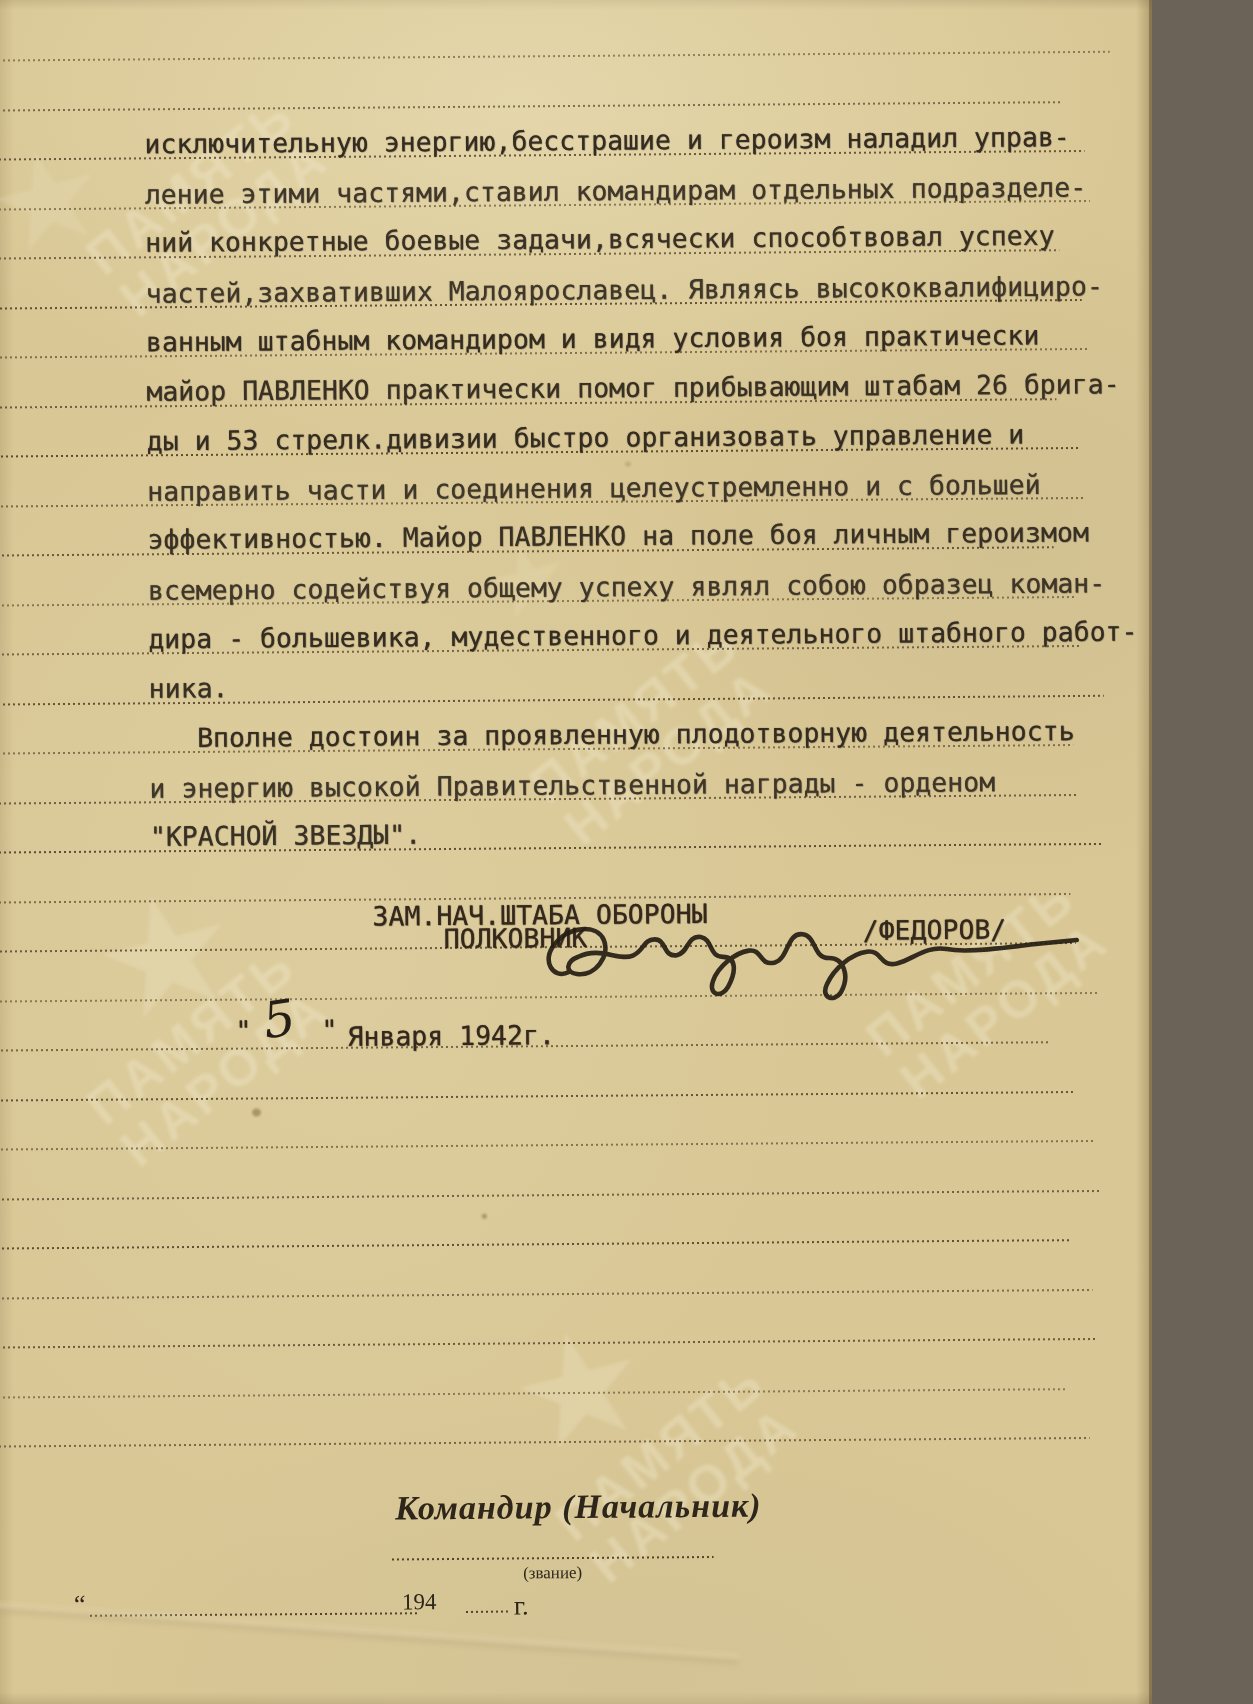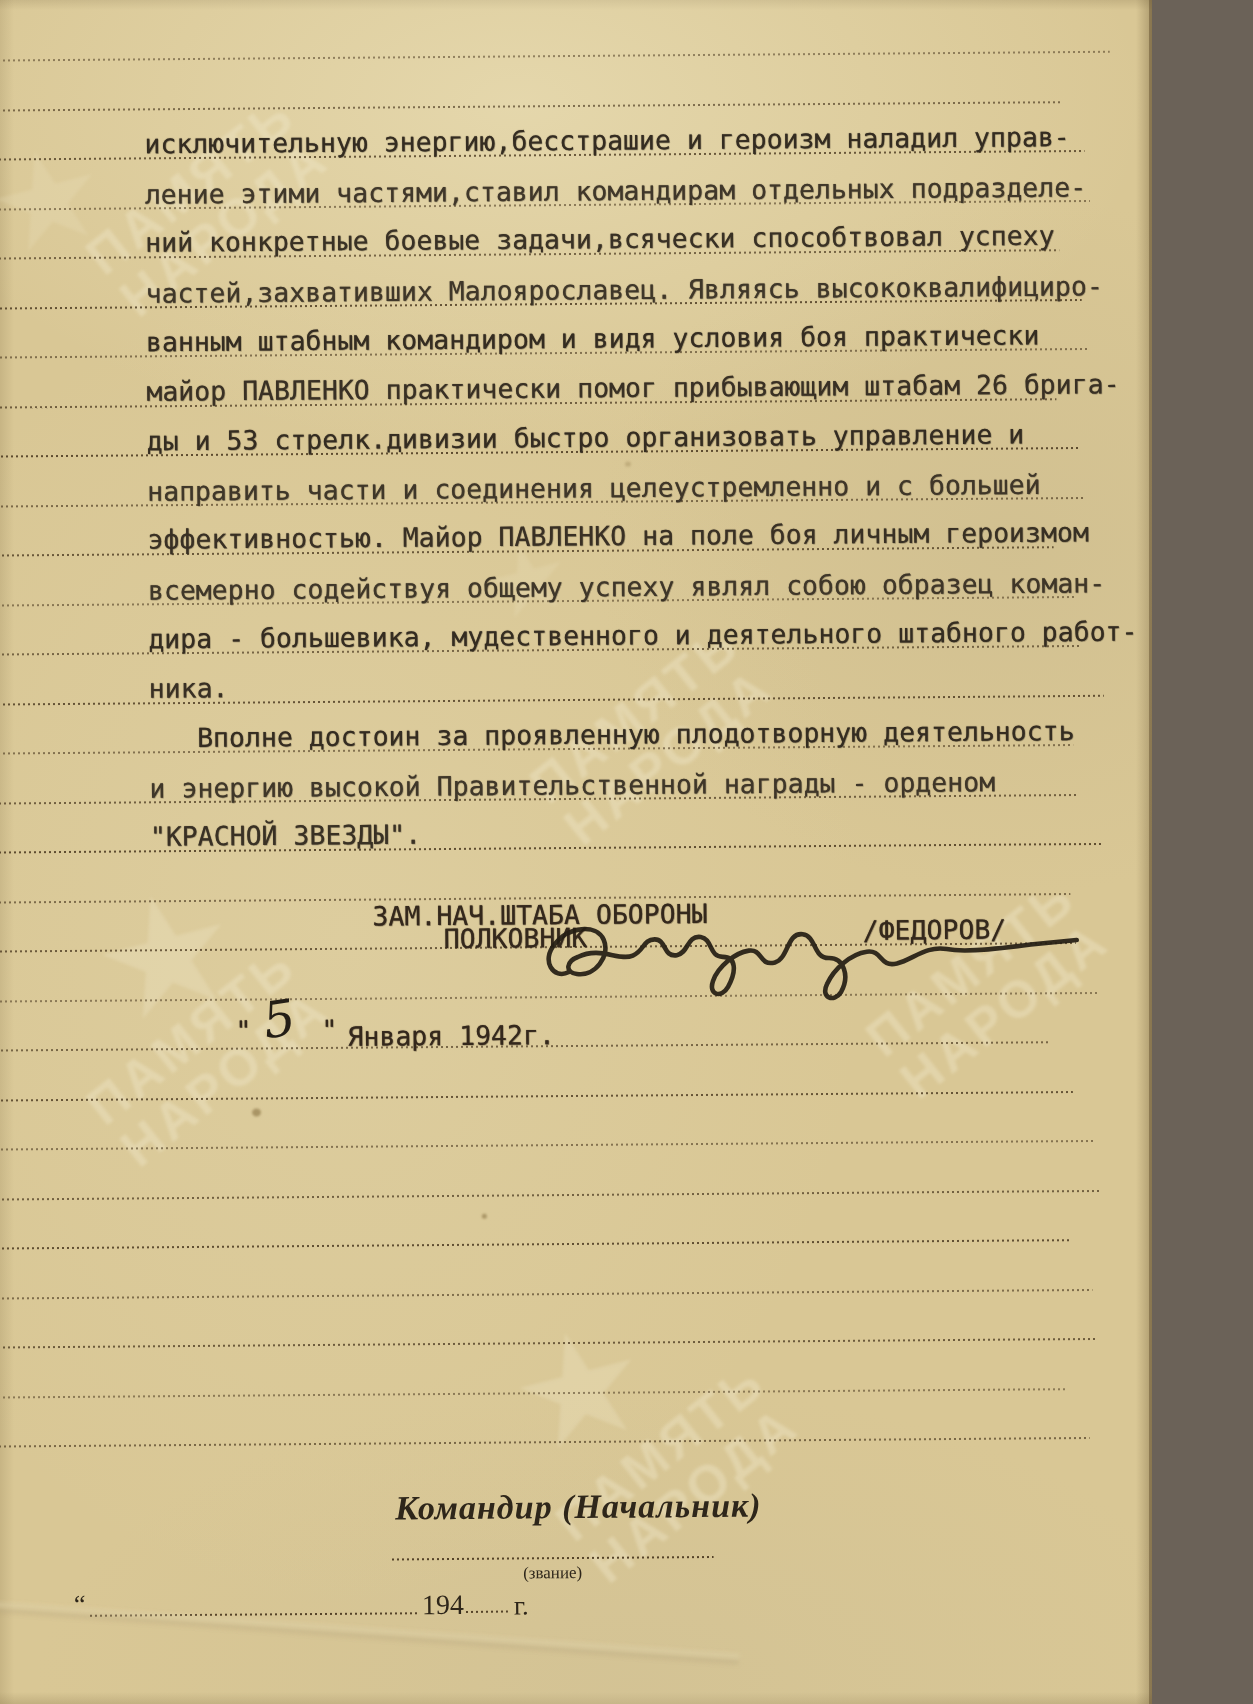--- a/index.html
+++ b/index.html
@@ -181,21 +181,21 @@
     <span class="typed" style="left:320px;top:1012px">"</span>
     <span class="typed" style="left:346px;top:1019px">Января 1942г.</span>
 
     <span class="printed" style="left:390px;top:1488px;font-size:34px;font-weight:bold;font-style:italic;letter-spacing:1px">Командир (Начальник)</span>
 
     <div class="dotline" style="left:386px;top:1557px;width:322px"></div>
     <span class="printed" style="left:386px;top:1563px;width:322px;text-align:center;font-size:17px">(звание)</span>
 
     <span class="printed" style="left:68px;top:1586px;font-size:26px">“</span>
     <div class="dotline" style="left:84px;top:1611px;width:330px"></div>
-    <span class="printed" style="left:416px;top:1588px;font-size:28px">194</span>
+    <span class="printed" style="left:396px;top:1588px;font-size:23px">194</span>
     <div class="dotline" style="left:460px;top:1610px;width:42px"></div>
     <span class="printed" style="left:508px;top:1590px;font-size:27px">г.</span>
 
     <span class="stain" style="left:250px;top:1106px;width:9px;height:8px"></span>
     <span class="stain" style="left:479px;top:1213px;width:5px;height:5px"></span>
     <span class="stain" style="left:628px;top:462px;width:6px;height:5px;opacity:.5"></span>
   </div>
 
   <span class="hole" style="left:1191px;top:101px;width:15px;height:14px"></span>
   <span class="hole" style="left:1199px;top:137px;width:9px;height:8px"></span>

